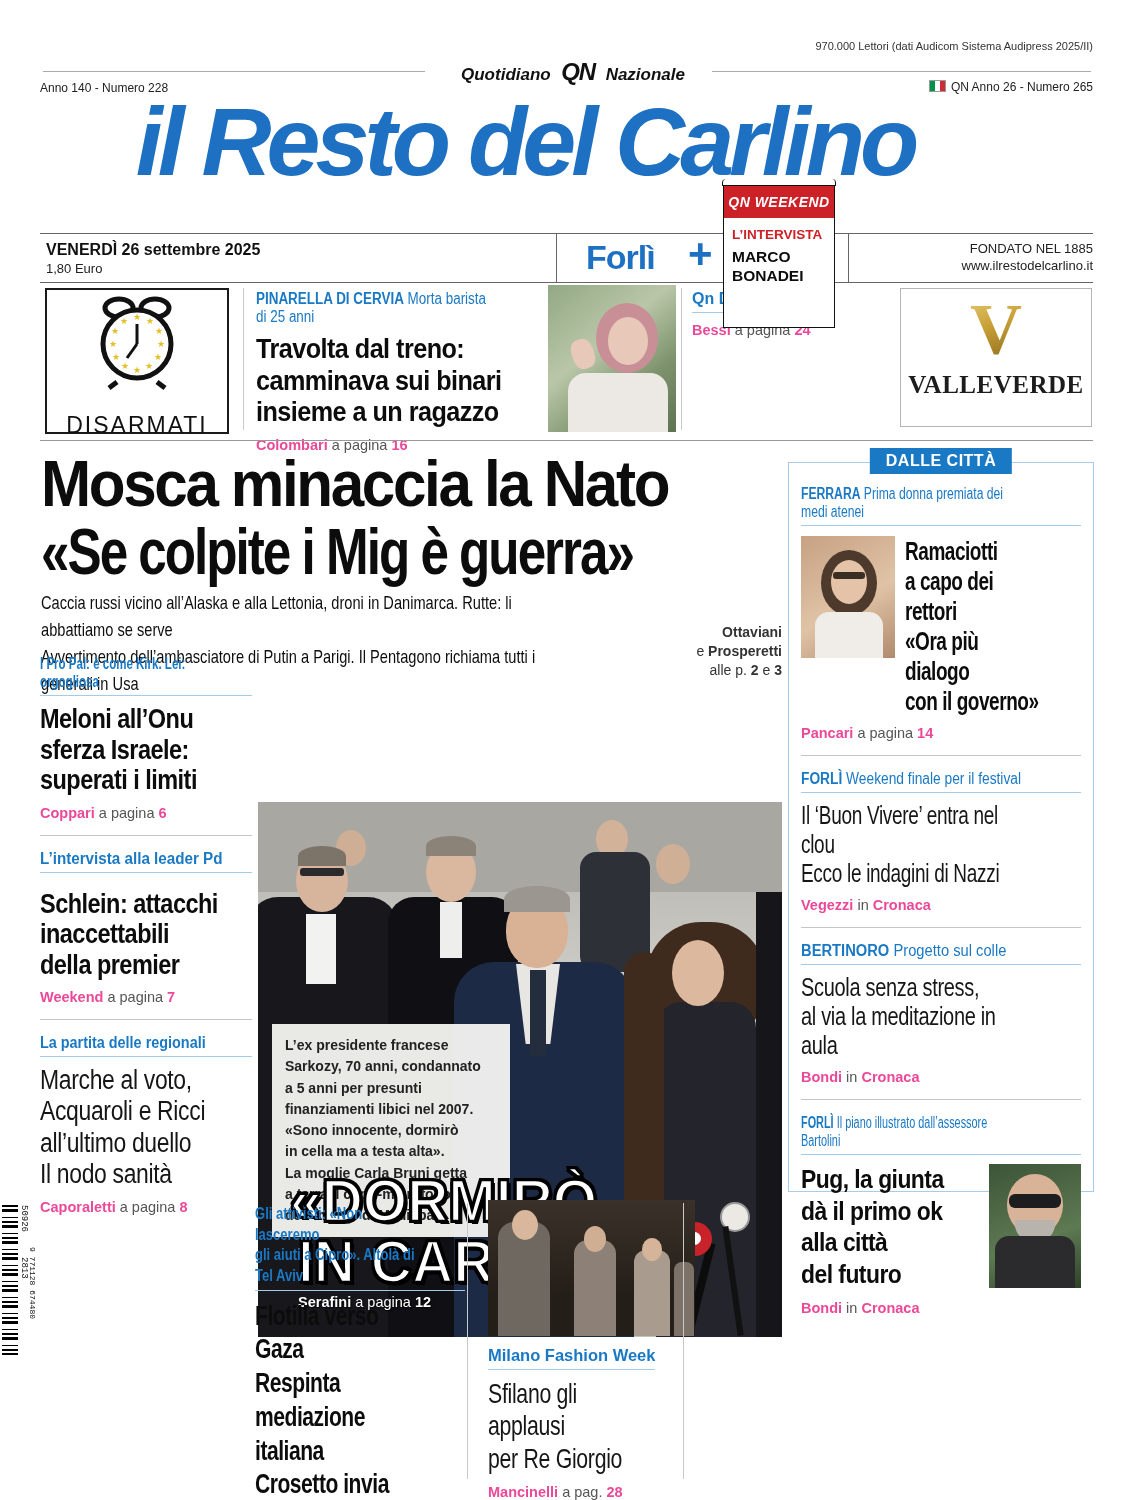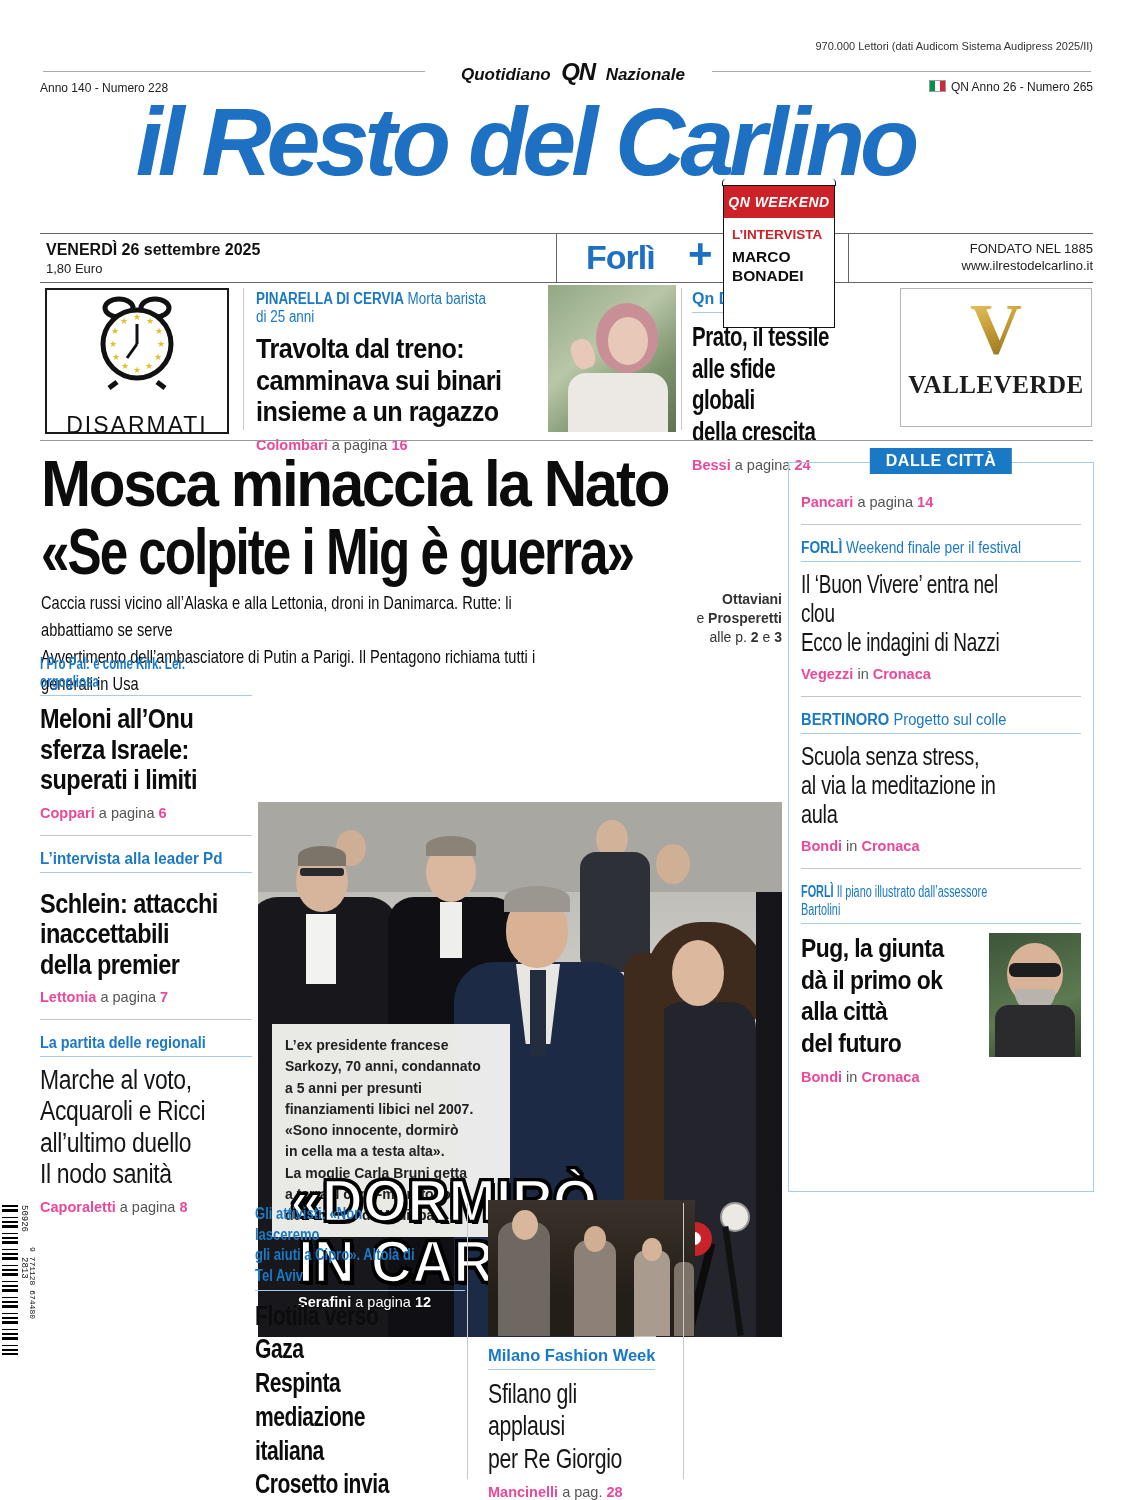--- a/index.html
+++ b/index.html
@@ -112,62 +112,59 @@
     <div style="position:absolute;left:48px;top:18px;width:62px;height:70px;border-radius:50%;background:#c98f96;"></div>
     <div style="position:absolute;left:60px;top:32px;width:40px;height:48px;border-radius:50%;background:#e8c8b8;"></div>
     <div style="position:absolute;left:20px;top:88px;width:100px;height:60px;border-radius:18px 18px 0 0;background:#ece9e4;"></div>
     <div style="position:absolute;left:24px;top:54px;width:22px;height:30px;border-radius:40%;background:#e8c8b8;transform:rotate(-20deg);"></div>
   </div>
 
   <div class="abs vline" style="left:681px;top:288px;height:142px;"></div>
 
   <div class="abs" style="left:692px;top:290px;width:196px;">
     <div class="kick kick-u" style="display:inline-block;font-size:16px;">Qn Distretti</div>
-    <div class="hb pl" style="font-size:28px;margin-top:8px;"><span class="cx" style="transform:scaleX(.73);">Prato, il tessile
-alle sfide globali
-della crescita</span></div>
     <div class="byline">
       <b>Bessi</b> <span>a pagina</span> <b>24</b>
     </div>
   </div>
 
   <div class="abs" style="left:900px;top:288px;width:190px;height:137px;border:1px solid #b5b5b5;text-align:center;">
     <div style="font:900 72px 'Liberation Serif',serif;line-height:80px;background:linear-gradient(160deg,#f3dd8a 10%,#caa23a 45%,#8f6f1d 75%,#e8cd6e 100%);-webkit-background-clip:text;background-clip:text;color:transparent;">V</div>
     <div style="font:800 25px 'Liberation Serif',serif;color:#1c1c1c;letter-spacing:0.5px;margin-top:2px;">VALLEVERDE</div>
   </div>
 
   <div class="abs hrule" style="top:440px;left:40px;width:1053px;background:#999;"></div>
 
   <div class="abs" style="left:41px;top:452px;width:745px;">
     <div class="hb" style="font-size:64px;letter-spacing:-2.5px;line-height:1.0;"><span class="cx" style="transform:scaleX(.94);">Mosca minaccia la Nato</span></div>
     <div class="hb" style="font-size:64px;letter-spacing:-2.5px;line-height:1.0;margin-top:4px;"><span class="cx" style="transform:scaleX(.8);">«Se colpite i Mig è guerra»</span></div>
   </div>
   <div class="abs" style="left:41px;top:590px;width:660px;font-size:19px;color:#0e0e0e;line-height:1.42;"><span class="cx" style="transform:scaleX(.77);">Caccia russi vicino all’Alaska e alla Lettonia, droni in Danimarca. Rutte: li abbattiamo se serve
 Avvertimento dell’ambasciatore di Putin a Parigi. Il Pentagono richiama tutti i generali in Usa</span></div>
-  <div class="abs" style="left:670px;top:590px;width:112px;text-align:right;font-size:14px;line-height:1.35;color:#333;">
+  <div class="abs" style="left:670px;top:623px;width:112px;text-align:right;font-size:14px;line-height:1.35;color:#333;">
     <b>Ottaviani</b><br>
     <span>e</span> <b>Prosperetti</b><br>
     <span>alle p.</span> <b>2</b> <span>e</span> <b>3</b>
   </div>
 
   <div class="abs" style="left:40px;top:655px;width:212px;">
     <div>
       <div class="kick kick-u" style="display:block;font-size:16px;"><span class="cx" style="transform:scaleX(.72);">I Pro Pal: è come Kirk. Lei: orgogliosa</span></div>
       <div class="hb pl" style="font-size:27px;margin-top:8px;"><span class="cx" style="transform:scaleX(.87);">Meloni all’Onu
 sferza Israele:
 superati i limiti</span></div>
       <div class="byline"><b>Coppari</b> <span>a pagina</span> <b>6</b></div>
     </div>
     <div class="hr"></div>
     <div>
       <div class="kick kick-u" style="display:block;font-size:16px;"><span class="cx" style="transform:scaleX(.95);">L’intervista alla leader Pd</span></div>
       <div class="hb pl" style="font-size:27px;margin-top:16px;"><span class="cx" style="transform:scaleX(.87);">Schlein: attacchi
 inaccettabili
 della premier</span></div>
-      <div class="byline"><b>Lettonia</b> <span>a pagina</span> <b>7</b></div>
+      <div class="byline"><b>Weekend</b> <span>a pagina</span> <b>7</b></div>
     </div>
     <div class="hr"></div>
     <div>
       <div class="kick kick-u" style="display:block;font-size:16px;"><span class="cx" style="transform:scaleX(.9);">La partita delle regionali</span></div>
       <div class="hl pl" style="font-size:27px;margin-top:8px;"><span class="cx" style="transform:scaleX(.85);">Marche al voto,
 Acquaroli e Ricci
 all’ultimo duello
 Il nodo sanità</span></div>
       <div class="byline"><b>Caporaletti</b> <span>a pagina</span> <b>8</b></div>
     </div>
@@ -228,20 +225,35 @@
       <b>Serafini</b> <span>a pagina</span> <b>12</b>
     </div>
   </div>
 
   <div class="abs" style="left:788px;top:462px;width:304px;height:728px;border:1.5px solid #a8cbe8;">
     <div style="position:absolute;top:-15px;left:50%;transform:translateX(-50%);background:#1a79c5;color:#fff;font-weight:800;font-size:16px;padding:4px 16px;letter-spacing:0.5px;white-space:nowrap;">DALLE CITTÀ</div>
 
     <div style="padding:22px 12px 0;">
 
       <div>
+        <div class="kick kick-u" style="display:block;font-size:16px;">
+          <span class="cx" style="transform:scaleX(.76);"><b>FERRARA</b> <span class="kick-reg">Prima donna premiata dei medi atenei</span></span>
+        </div>
+        <div style="display:flex;margin-top:10px;">
+          <div class="ph" style="width:94px;height:122px;flex:0 0 auto;background:linear-gradient(150deg,#c7a183,#e0c3a6 55%,#b08a6c);">
+            <div style="position:absolute;left:20px;top:14px;width:56px;height:66px;border-radius:50%;background:#4e3a2c;"></div>
+            <div style="position:absolute;left:30px;top:24px;width:36px;height:44px;border-radius:50%;background:#e4c3a8;"></div>
+            <div style="position:absolute;left:32px;top:36px;width:32px;height:7px;border-radius:3px;background:#3a2e24;"></div>
+            <div style="position:absolute;left:14px;top:76px;width:68px;height:46px;border-radius:14px 14px 0 0;background:#f0ede8;"></div>
+          </div>
+          <div class="hb pl" style="font-size:25px;margin-left:10px;line-height:1.2;"><span class="cx" style="transform:scaleX(.76);">Ramaciotti
+a capo dei rettori
+«Ora più dialogo
+con il governo»</span></div>
+        </div>
         <div class="byline"><b>Pancari</b> <span>a pagina</span> <b>14</b></div>
       </div>
       <div class="hr"></div>
 
       <div>
         <div class="kick kick-u" style="display:block;font-size:16px;">
           <span class="cx" style="transform:scaleX(.86);"><b>FORLÌ</b> <span class="kick-reg">Weekend finale per il festival</span></span>
         </div>
         <div class="hl pl" style="font-size:25px;margin-top:8px;"><span class="cx" style="transform:scaleX(.76);">Il ‘Buon Vivere’ entra nel clou
 Ecco le indagini di Nazzi</span></div>

